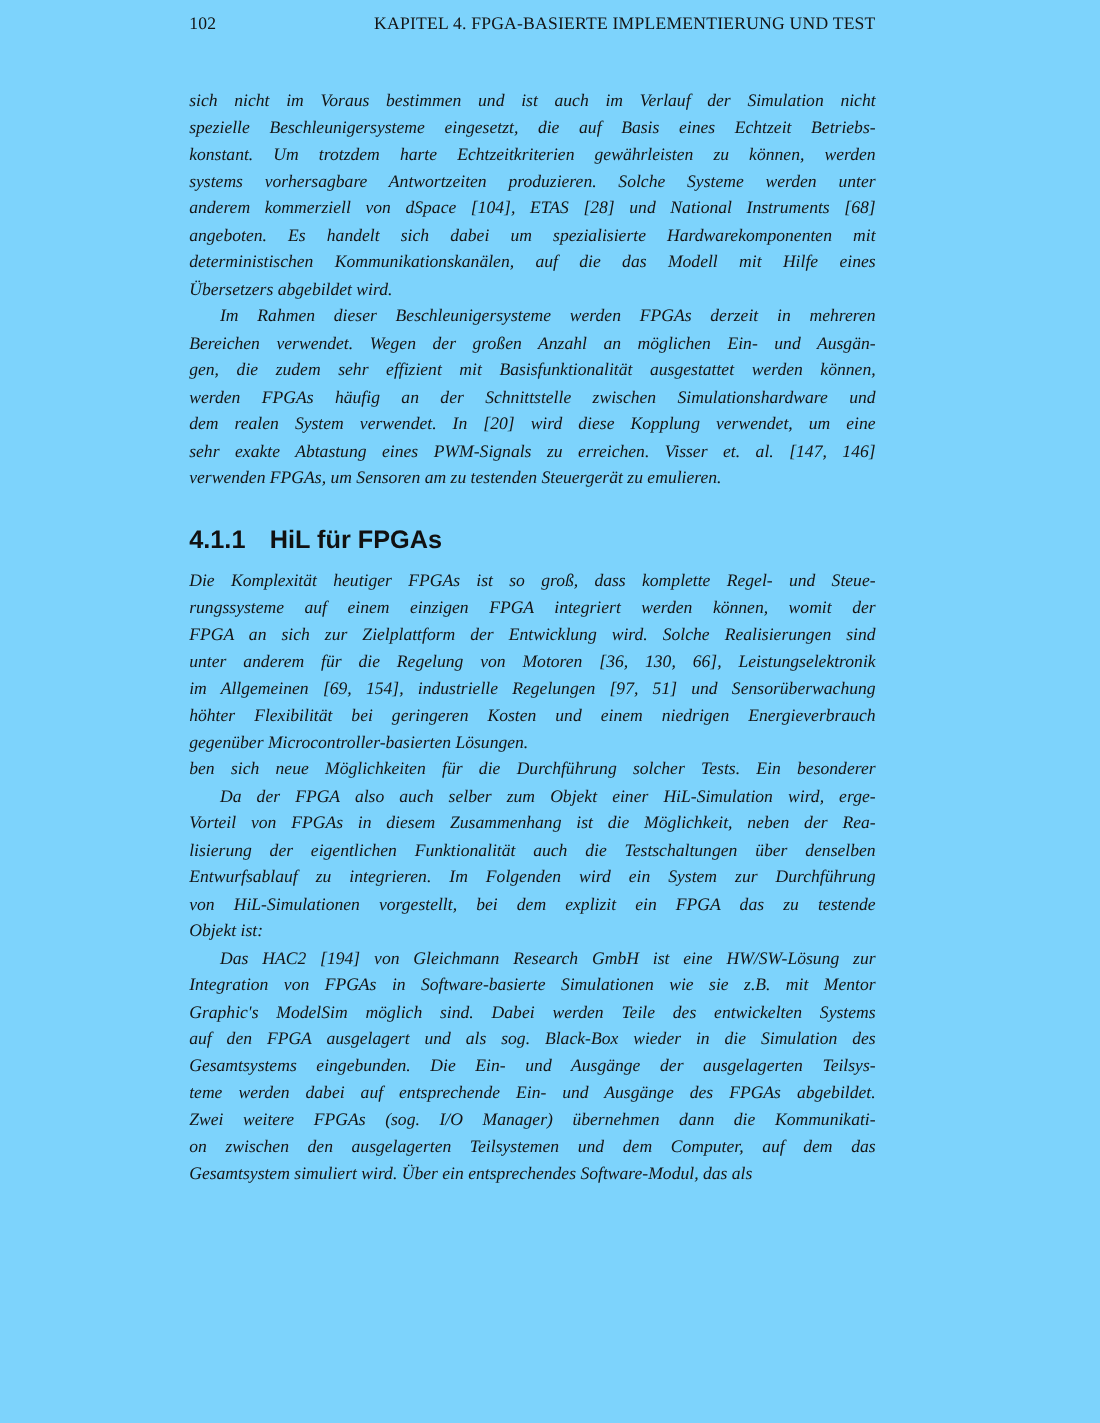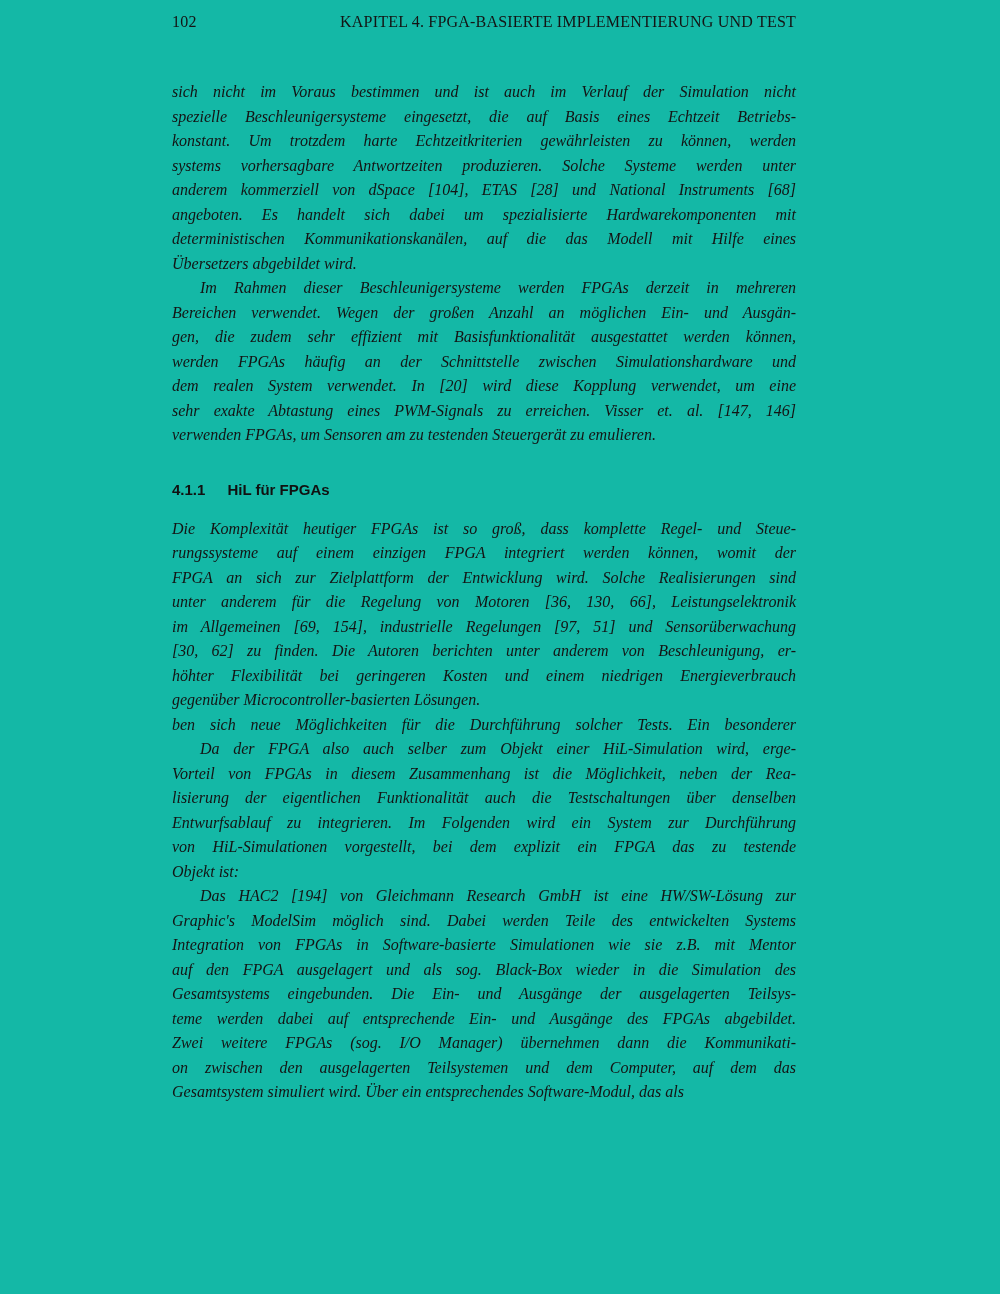--- a/index.html
+++ b/index.html
@@ -1,21 +1,21 @@
 <!DOCTYPE html>
 <html><head>
 <meta charset="utf-8">
 <style>
   html, body { margin: 0; padding: 0; background: #e8e8e8; }
   .page {
     position: relative;
     width: 1000px;
     height: 1294px;
     margin: 0 auto;
-    background: #14b8a6;
+    background: #7dd3fc;
     font-family: "Liberation Serif", "DejaVu Serif", serif;
     color: #141414;
     overflow: hidden;
   }
   .sheet {
     position: absolute;
     left: 172px;
     top: 12px;
     width: 624px;
   }
@@ -41,21 +41,21 @@
     text-align: justify;
     text-align-last: justify;
     min-height: 24.5px;
   }
   .line.last { text-align-last: auto; }
   .line.indent { padding-left: 28px; }
   .heading {
     margin: 30px 0 15px 0;
     font-family: "Liberation Sans", "DejaVu Sans", sans-serif;
     font-weight: bold;
-    font-size: 15px;
+    font-size: 23px;
     line-height: 24px;
     color: #111;
   }
   .heading .hnum { margin-right: 22px; }
 </style>
 </head>
 <body>
 
 <div class="page">
   <div class="sheet">
@@ -83,37 +83,36 @@
           <div class="line">sehr exakte Abtastung eines PWM-Signals zu erreichen. Visser et. al. [147, 146]</div>
           <div class="line last">verwenden FPGAs, um Sensoren am zu testenden Steuergerät zu emulieren.</div>
         </div>
         <div class="heading"><span class="hnum">4.1.1</span><span>HiL für FPGAs</span></div>
         <div class="paragraph">
           <div class="line">Die Komplexität heutiger FPGAs ist so groß, dass komplette Regel- und Steue-</div>
           <div class="line">rungssysteme auf einem einzigen FPGA integriert werden können, womit der</div>
           <div class="line">FPGA an sich zur Zielplattform der Entwicklung wird. Solche Realisierungen sind</div>
           <div class="line">unter anderem für die Regelung von Motoren [36, 130, 66], Leistungselektronik</div>
           <div class="line">im Allgemeinen [69, 154], industrielle Regelungen [97, 51] und Sensorüberwachung</div>
-          <div class="line">[30, 62] zu finden. Die Autoren berichten unter anderem von Beschleunigung, er-</div>
           <div class="line">höhter Flexibilität bei geringeren Kosten und einem niedrigen Energieverbrauch</div>
           <div class="line last">gegenüber Microcontroller-basierten Lösungen.</div>
         </div>
         <div class="paragraph">
           <div class="line">ben sich neue Möglichkeiten für die Durchführung solcher Tests. Ein besonderer</div>
           <div class="line indent">Da der FPGA also auch selber zum Objekt einer HiL-Simulation wird, erge-</div>
           <div class="line">Vorteil von FPGAs in diesem Zusammenhang ist die Möglichkeit, neben der Rea-</div>
           <div class="line">lisierung der eigentlichen Funktionalität auch die Testschaltungen über denselben</div>
           <div class="line">Entwurfsablauf zu integrieren. Im Folgenden wird ein System zur Durchführung</div>
           <div class="line">von HiL-Simulationen vorgestellt, bei dem explizit ein FPGA das zu testende</div>
           <div class="line last">Objekt ist:</div>
         </div>
         <div class="paragraph">
           <div class="line indent">Das HAC2 [194] von Gleichmann Research GmbH ist eine HW/SW-Lösung zur</div>
+          <div class="line">Integration von FPGAs in Software-basierte Simulationen wie sie z.B. mit Mentor</div>
           <div class="line">Graphic's ModelSim möglich sind. Dabei werden Teile des entwickelten Systems</div>
-          <div class="line">Integration von FPGAs in Software-basierte Simulationen wie sie z.B. mit Mentor</div>
           <div class="line">auf den FPGA ausgelagert und als sog. Black-Box wieder in die Simulation des</div>
           <div class="line">Gesamtsystems eingebunden. Die Ein- und Ausgänge der ausgelagerten Teilsys-</div>
           <div class="line">teme werden dabei auf entsprechende Ein- und Ausgänge des FPGAs abgebildet.</div>
           <div class="line">Zwei weitere FPGAs (sog. I/O Manager) übernehmen dann die Kommunikati-</div>
           <div class="line">on zwischen den ausgelagerten Teilsystemen und dem Computer, auf dem das</div>
           <div class="line last">Gesamtsystem simuliert wird. Über ein entsprechendes Software-Modul, das als</div>
         </div>
       </div>
   </div>
 </div>

